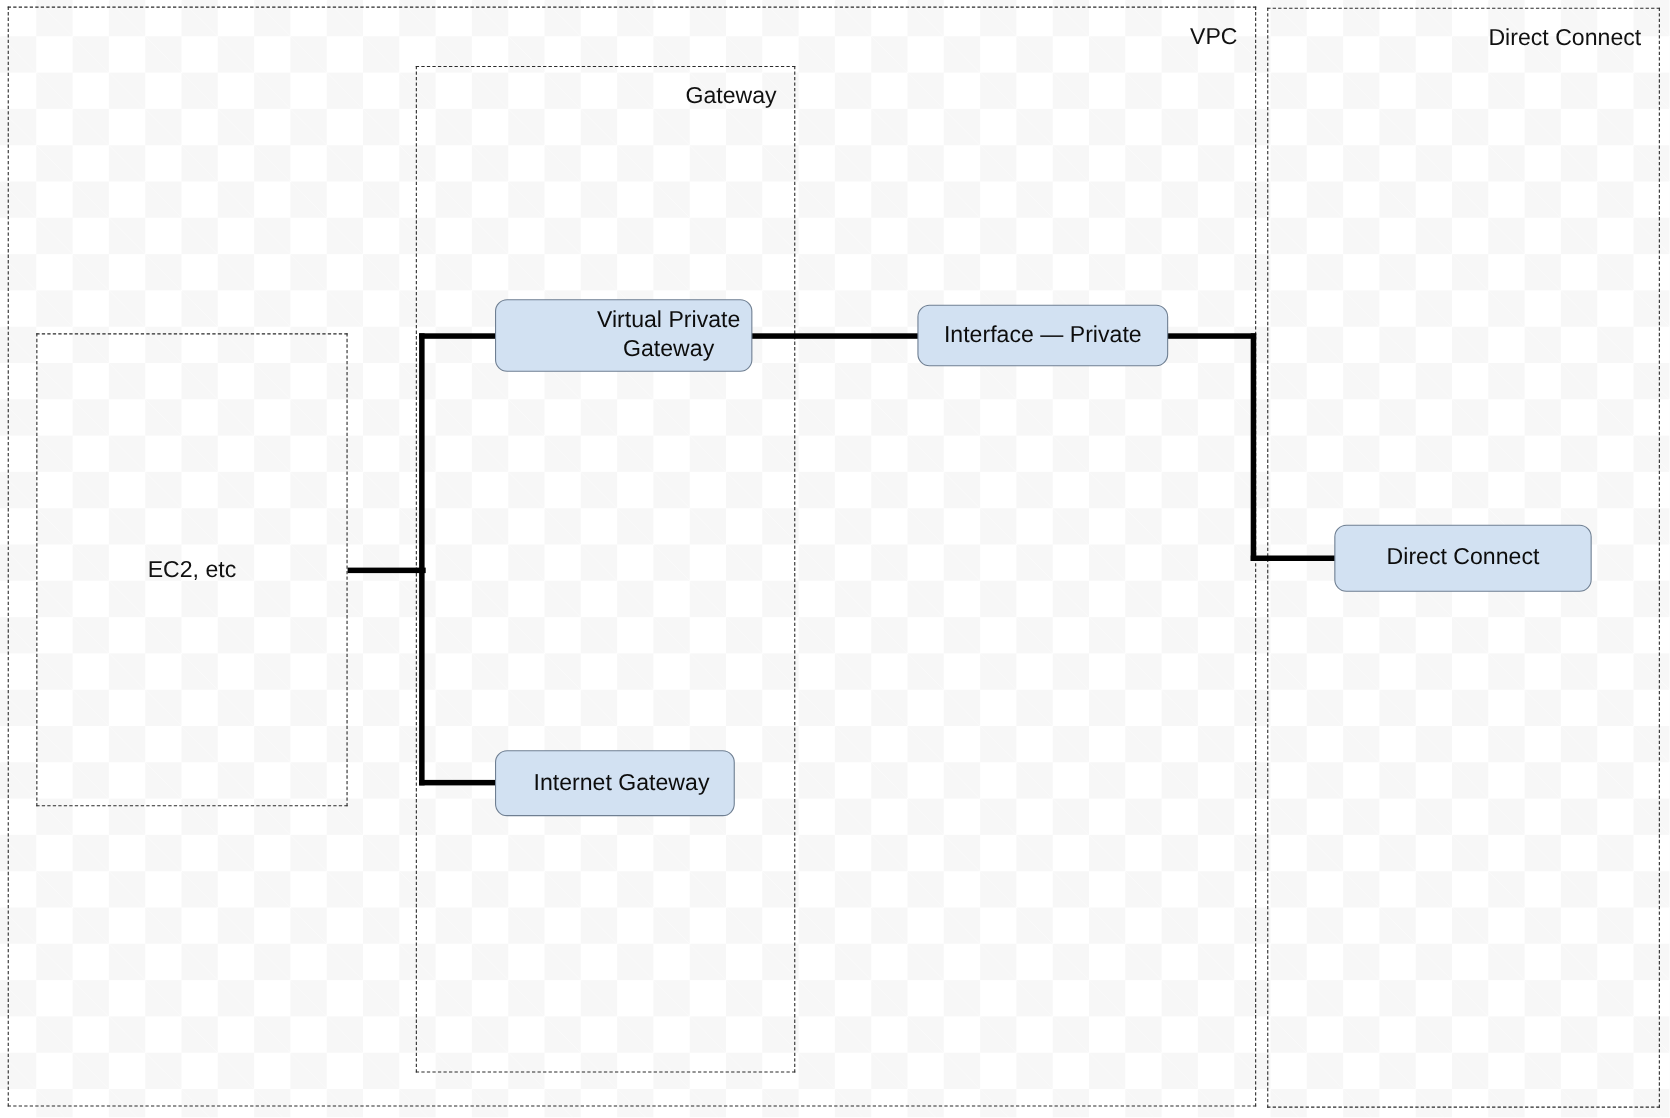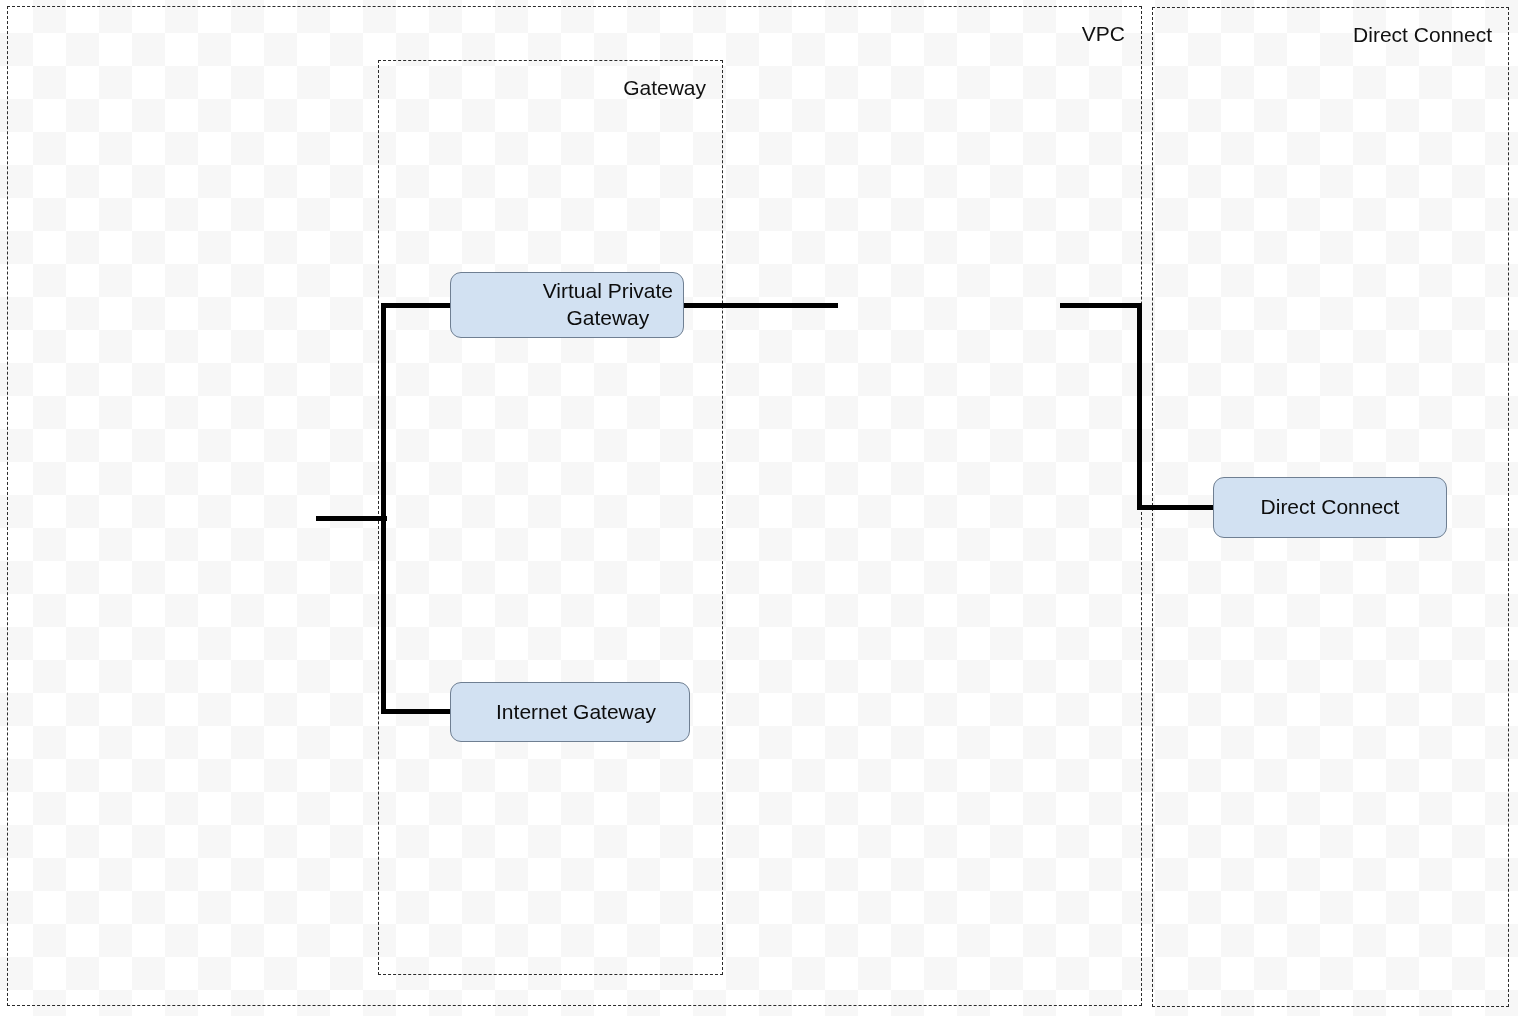--- a/index.html
+++ b/index.html
@@ -82,20 +82,23 @@
 
   <div class="group" style="left:1152px; top:7px; width:357px; height:1000px;">
     <span class="group-label">Direct Connect</span>
   </div>
 
   <div class="group" style="left:378px; top:60px; width:345px; height:915px;">
     <span class="group-label">Gateway</span>
   </div>
 
 
+  <div class="group" style="left:33px; top:303px; width:283px; height:430px;">
+    <span class="group-label centered">EC2, etc</span>
+  </div>
 
   <div class="edge" style="left:316px; top:516px; width:71px; height:5px;"></div>
 
   <div class="edge" style="left:381px; top:303px; width:5px; height:411px;"></div>
 
   <div class="edge" style="left:381px; top:303px; width:73px; height:5px;"></div>
 
   <div class="edge" style="left:381px; top:709px; width:73px; height:5px;"></div>
 
   <div class="edge" style="left:680px; top:303px; width:158px; height:5px;"></div>
@@ -106,22 +109,25 @@
 
   <div class="edge" style="left:1137px; top:505px; width:82px; height:5px;"></div>
 
   <div class="node" style="left:450px; top:272px; width:234px; height:66px;justify-content:flex-end;">
     <span>
       <span>Virtual Private</span><br>
       <span>Gateway</span>
     </span>
   </div>
 
-  <div class="node" style="left:450px; top:682px; width:240px; height:60px;padding-left:22px;">
+  <div class="node" style="left:450px; top:682px; width:218px; height:60px;padding-left:22px;">
     <span>Internet Gateway</span>
   </div>
 
+  <div class="node" style="left:834px; top:277px; width:228px; height:56px;">
+    <span>Interface — Private</span>
+  </div>
 
   <div class="node" style="left:1213px; top:477px; width:234px; height:61px;">
     <span>Direct Connect</span>
   </div>
 
 </div>
 
 </body></html>

